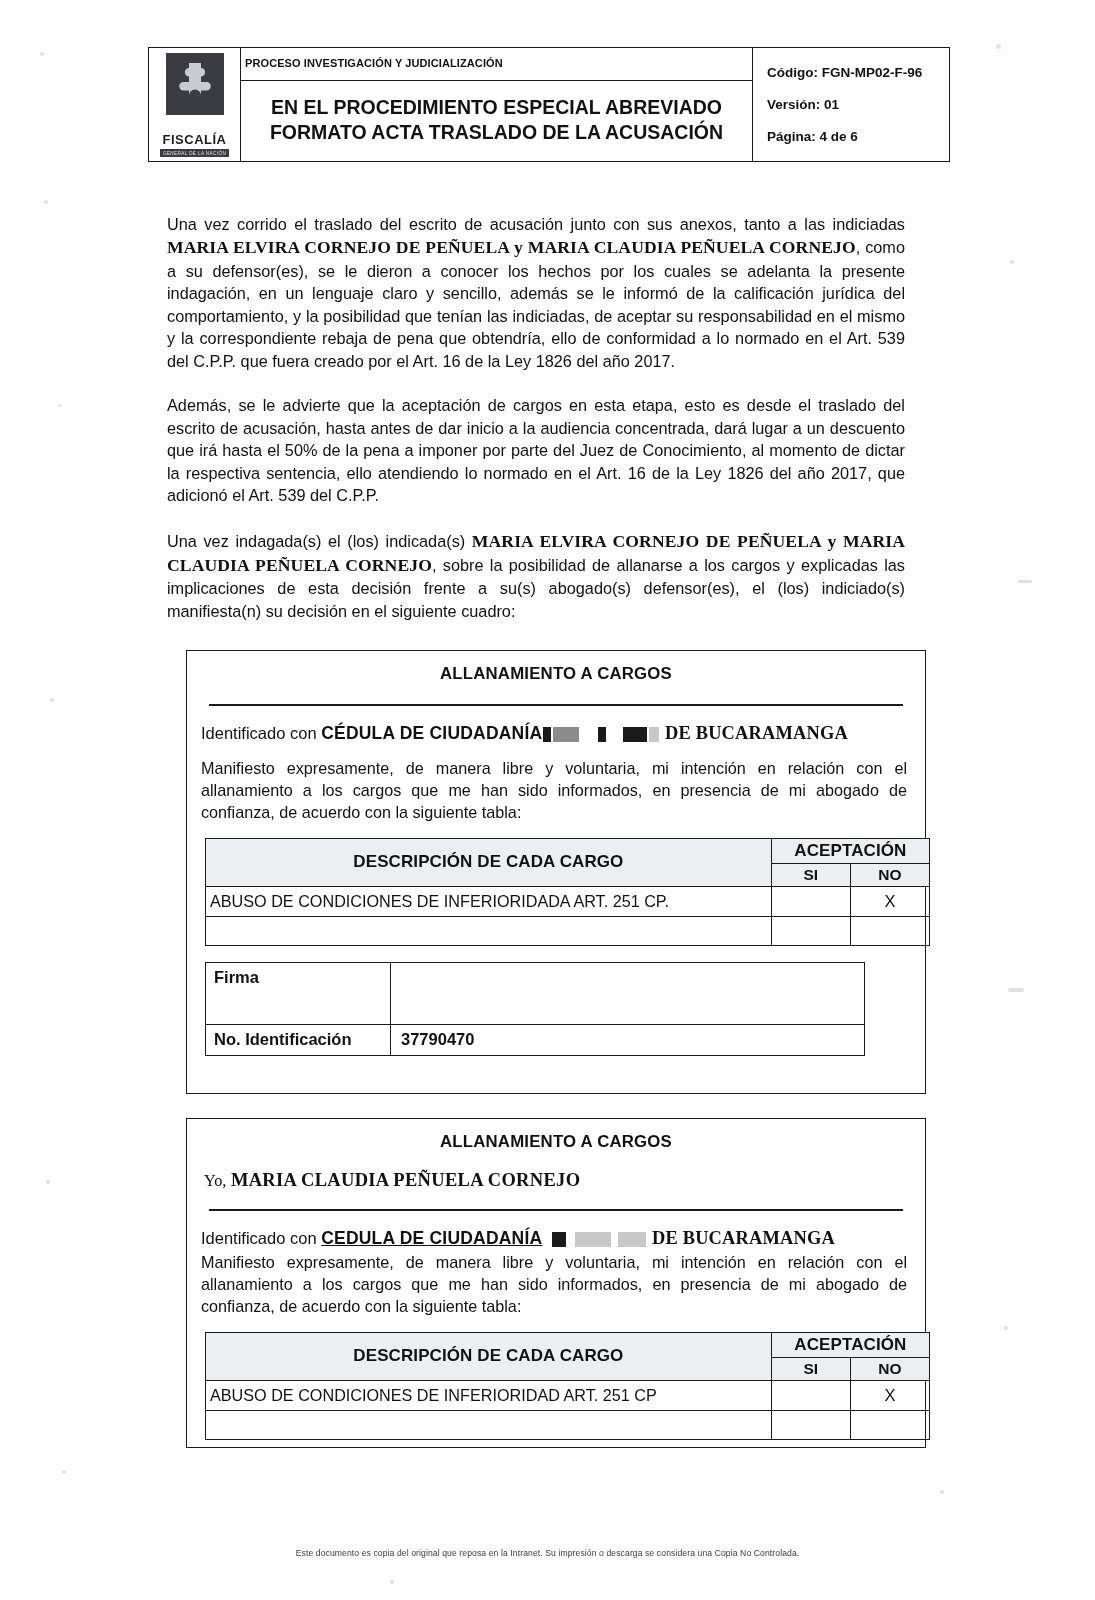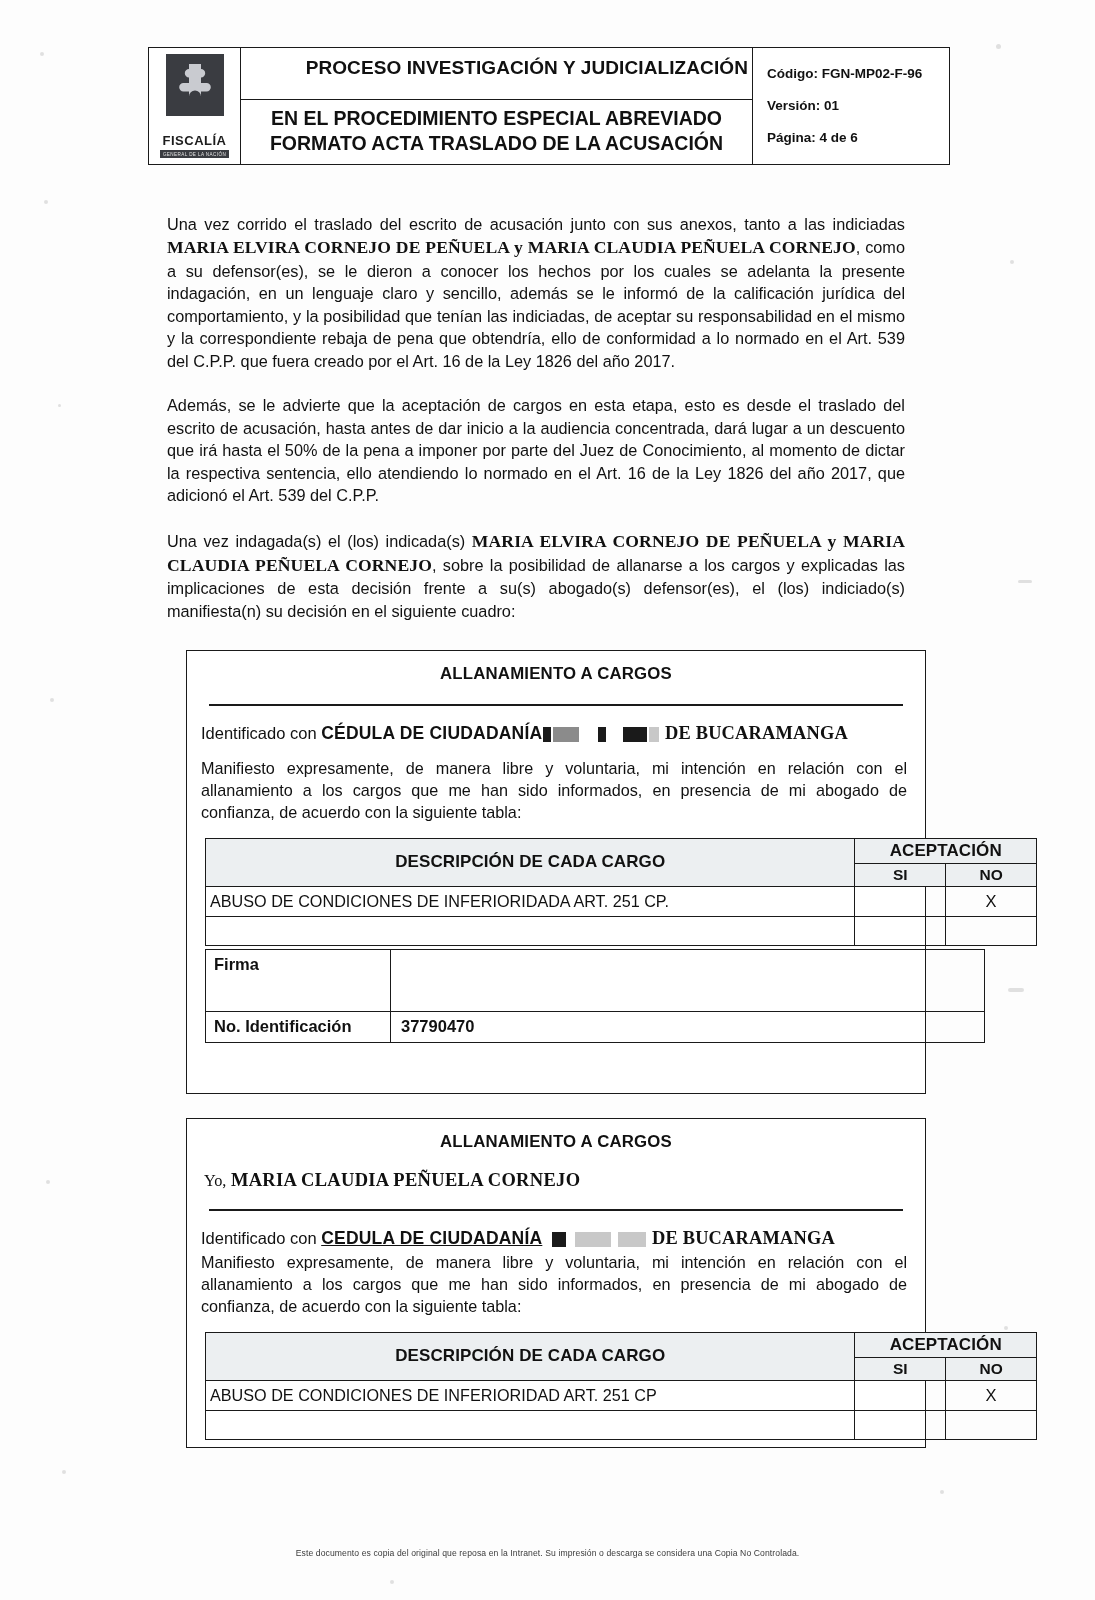--- a/index.html
+++ b/index.html
@@ -77,24 +77,24 @@
     white-space: nowrap;
   }
 
   .hdr-mid {
     flex: 1;
     display: flex;
     flex-direction: column;
     border-right: 1.6px solid #1a1a1a;
   }
   .hdr-proc {
-    text-align: right;
-    font-weight: bold;
-    font-size: 19px;
-    padding: 9px 4px 20px 4px;
+    text-align: left;
+    font-weight: bold;
+    font-size: 11px;
+    padding: 9px 4px 11px 4px;
     border-bottom: 1.5px solid #1a1a1a;
     letter-spacing: .1px;
   }
   .hdr-title {
     flex: 1;
     display: flex;
     flex-direction: column;
     align-items: center;
     justify-content: center;
     font-weight: bold;
@@ -203,22 +203,22 @@
     padding: 13px 18px 0 14px;
     font-size: 16.2px;
     line-height: 1.37;
     text-align: justify;
   }
   .manif.tight { padding-top: 2px; }
 
   
   table.cargo {
     border-collapse: collapse;
-    margin: 14px 0 3px 18px;
-    width: 832px;
+    margin: 14px 0 16px 18px;
+    width: 725px;
     font-size: 15.6px;
   }
   table.cargo th, table.cargo td {
     border: 1.4px solid #1a1a1a;
     padding: 2px 4px;
   }
   th.desc {
     font-size: 17px;
     font-weight: bold;
     text-align: center;
@@ -251,21 +251,21 @@
     font-size: 16.5px;
     width: 70px;
     height: 25px;
   }
   td.blank { height: 24px; }
 
   
   table.firma {
     border-collapse: collapse;
     margin: 0 0 0 18px;
-    width: 780px;
+    width: 660px;
   }
   table.firma td {
     border: 1.4px solid #1a1a1a;
   }
   td.firma-lbl {
     width: 176px;
     font-weight: bold;
     font-size: 16.5px;
     padding: 5px 0 0 8px;
     vertical-align: top;

